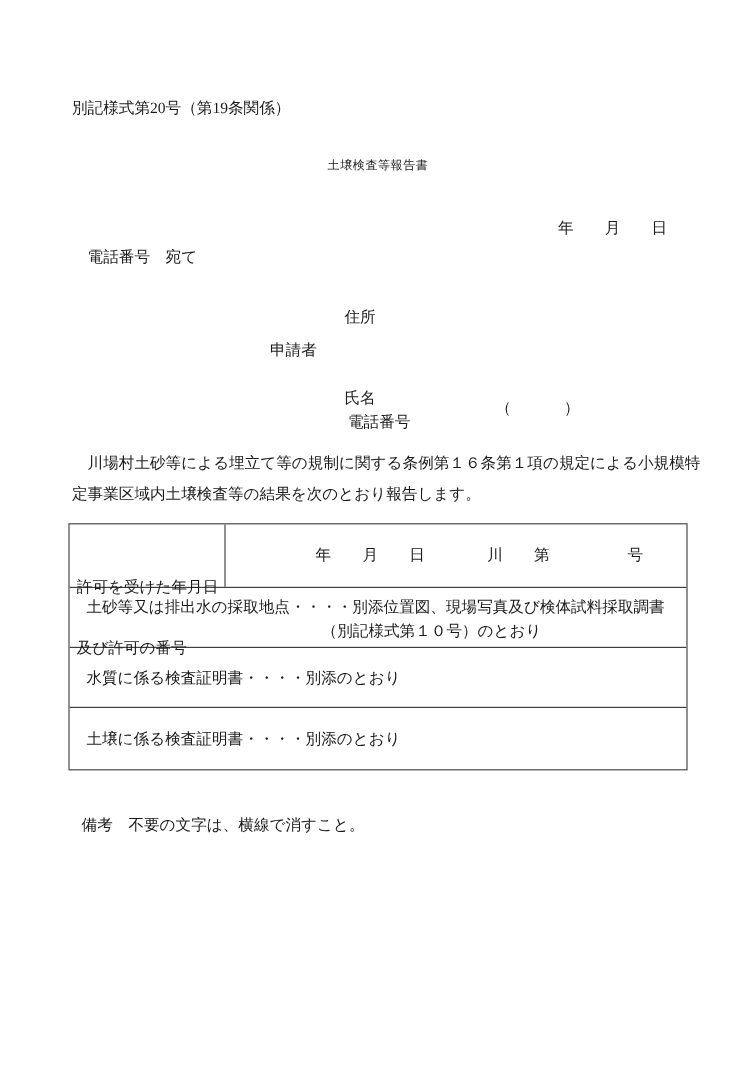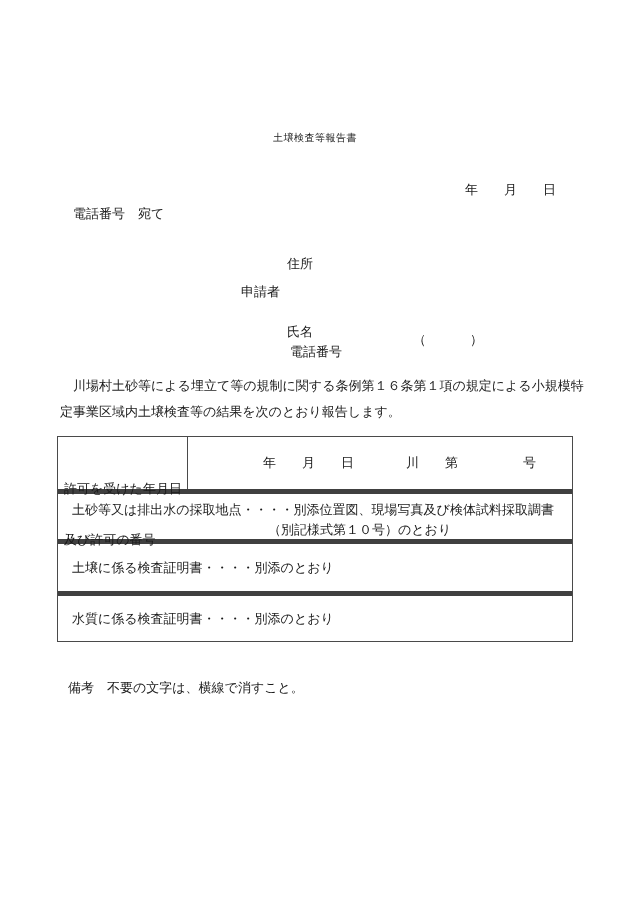--- a/index.html
+++ b/index.html
@@ -19,21 +19,21 @@
   .report-table {
     position: absolute;
     left: 57px;
     top: 436px;
     width: 514px;
     border: 1px solid #4a4a4a;
     box-sizing: content-box;
     font-size: 13px;
   }
   .trow { box-sizing: border-box; }
-  .trow + .trow { border-top: 5px solid #404040; }
+  .trow + .trow { border-top: 1px solid #404040; }
   .row-permit { display: flex; height: 52px; }
   .permit-label-cell {
     box-sizing: border-box;
     width: 130px;
     border-right: 1px solid #4a4a4a;
     padding: 9px 0 0 6px;
     font-size: 13px;
     line-height: 17px;
     white-space: pre;
   }
@@ -48,30 +48,31 @@
   .row-cert { height: 52px; display: flex; align-items: center; }
   .row-cert-last { height: 50px; display: flex; align-items: center; }
   .indent14 { padding-left: 14px; white-space: pre; }
   .indent210 { padding-left: 210px; white-space: pre; }
 </style>
 </head>
 <body>
 
 <div class="page">
 
+  <div class="abs fs13" style="left:60px; top:82px;">別記様式第20号（第19条関係）</div>
 
   <div class="abs title" style="left:0; right:0; top:131px; text-align:center;">土壌検査等報告書</div>
 
   <div class="abs fs13" style="left:465px; top:182px;">年　　月　　日</div>
 
   <div class="abs fs13" style="left:73px; top:206px;">電話番号　宛て</div>
 
   <div class="abs fs13" style="left:287px; top:256px;">住所</div>
 
-  <div class="abs fs13" style="left:225px; top:284px;margin-left:16px;">申請者</div>
+  <div class="abs fs13" style="left:225px; top:284px;">申請者</div>
 
   <div class="abs fs13" style="left:287px; top:284px;margin-top:40px;">氏名</div>
 
 
   <div class="abs fs13" style="left:290px; top:344px;">電話番号</div>
 
   <div class="abs fs13" style="left:413px; top:332px;">（</div>
 
   <div class="abs fs13" style="left:470px; top:332px;">）</div>
 
@@ -84,23 +85,23 @@
       <div class="permit-label-cell">
         <div>許可を受けた年月日</div>
         <div>及び許可の番号</div>
       </div>
       <div class="permit-value-cell">年　　月　　日　　　　川　　第　　　　　号</div>
     </div>
     <div class="trow row-sampling">
       <div class="indent14">土砂等又は排出水の採取地点・・・・別添位置図、現場写真及び検体試料採取調書</div>
       <div class="indent210">（別記様式第１０号）のとおり</div>
     </div>
+    <div class="trow row-cert-last">
+      <div class="indent14">水質に係る検査証明書・・・・別添のとおり</div>
+    </div>
     <div class="trow row-cert">
       <div class="indent14">土壌に係る検査証明書・・・・別添のとおり</div>
-    </div>
-    <div class="trow row-cert-last">
-      <div class="indent14">水質に係る検査証明書・・・・別添のとおり</div>
     </div>
   </div>
 
   <div class="abs fs13" style="left:68px; top:656px;margin-top:24px;">備考　不要の文字は、横線で消すこと。</div>
 
 </div>
 
 </body></html>

